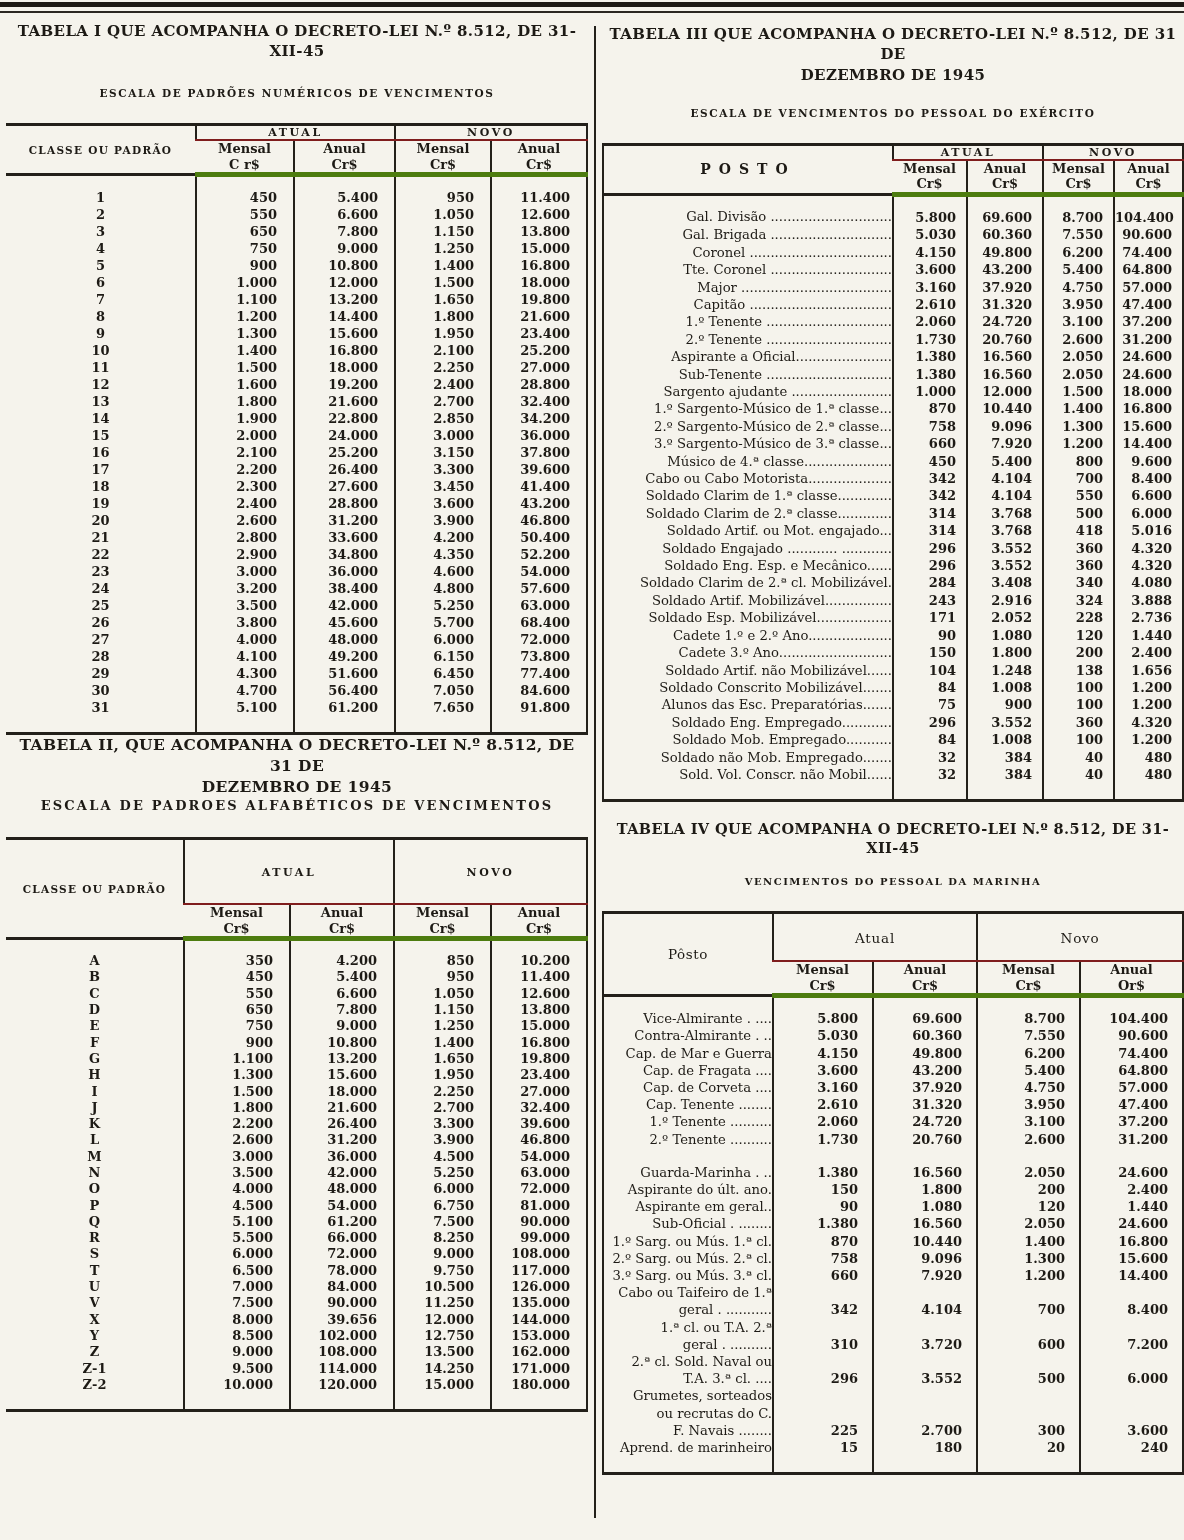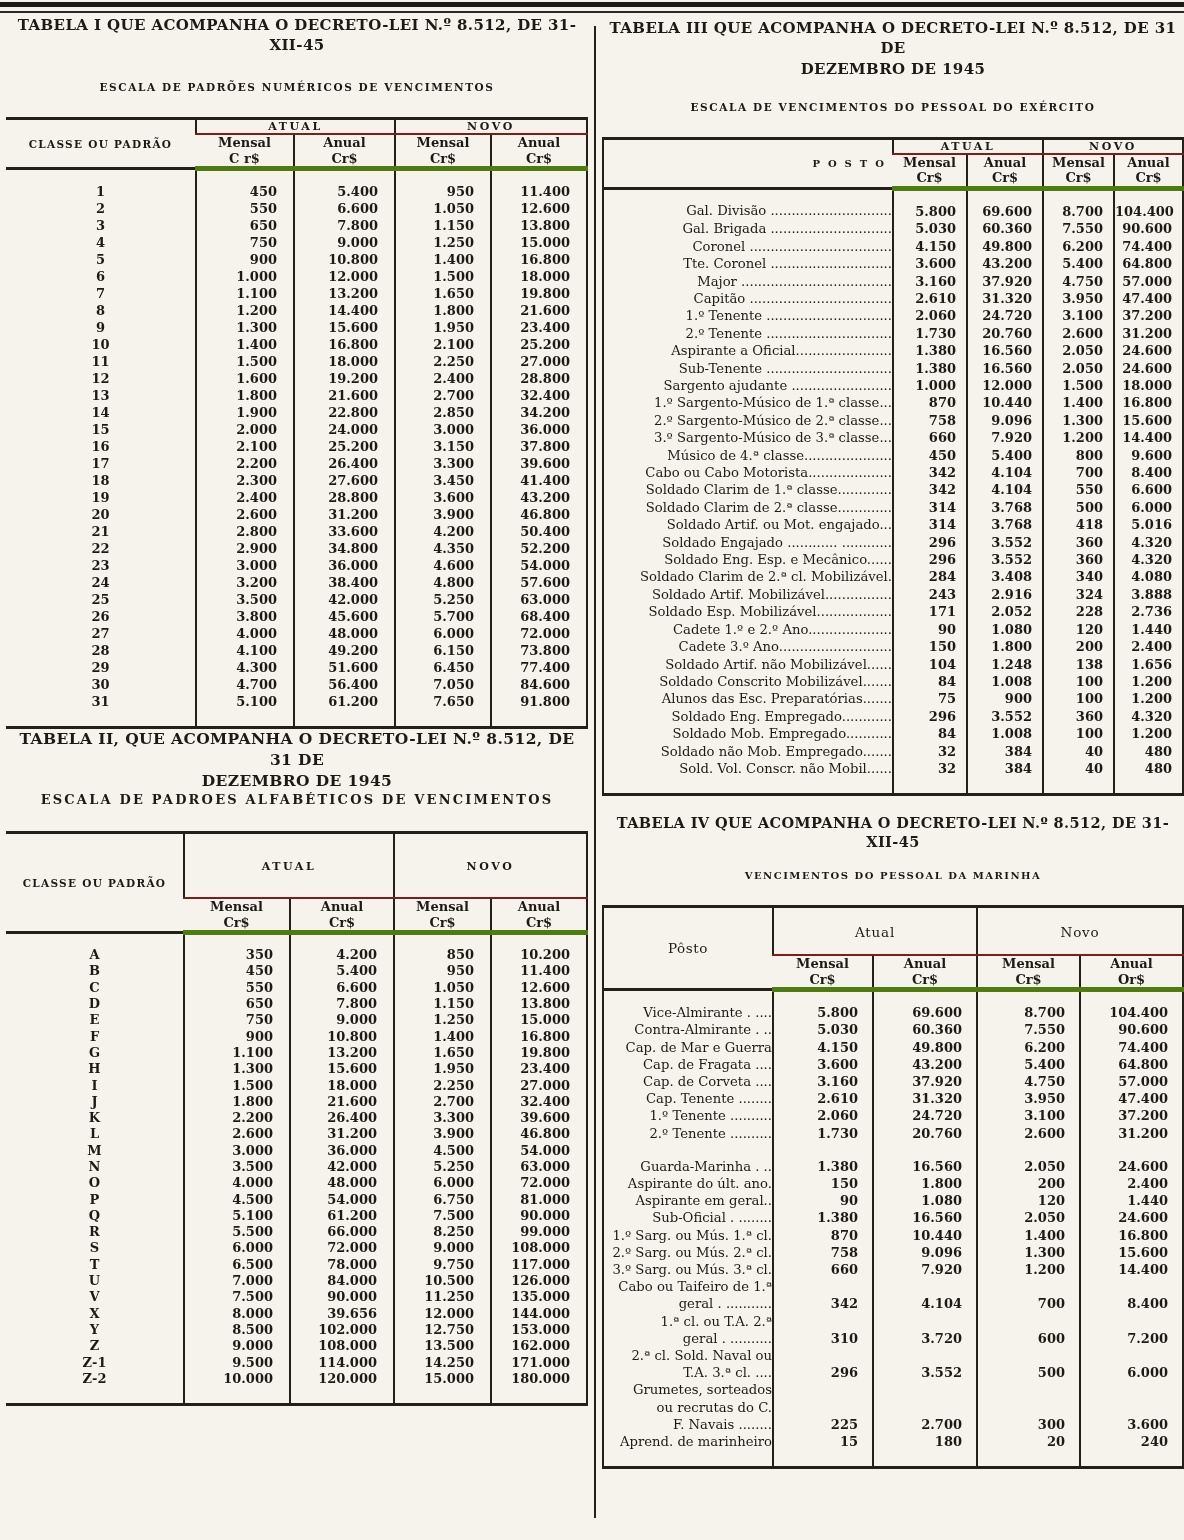--- a/index.html
+++ b/index.html
@@ -5,21 +5,21 @@
   html,body{margin:0;padding:0;background:#e8e6df;}
   .page{
     position:relative;width:1184px;height:1540px;margin:0 auto;
     background:#f5f3ec;color:#1d1a15;overflow:hidden;
     font-family:"DejaVu Serif","Liberation Serif",serif;
   }
   .top-rule-1{position:absolute;top:2px;left:0;width:100%;height:5px;background:#1d1a15;}
   .top-rule-2{position:absolute;top:11px;left:0;width:100%;height:2px;background:#2b2822;}
   .divider{position:absolute;left:594px;top:26px;width:2px;height:1492px;background:#23201a;}
 
-  .cols{position:absolute;top:10px;left:0;width:1184px;display:flex;}
+  .cols{position:absolute;top:16px;left:0;width:1184px;display:flex;}
   .col{box-sizing:border-box;}
   .col.left{width:592px;padding:0 4px 0 6px;}
   .col.right{width:592px;padding:0 0 11px 10px;}
 
   .title{font-weight:700;text-align:center;white-space:pre-line;letter-spacing:.4px;}
   .t1-title{font-size:15px;line-height:1.3;margin-top:6px;}
   .t2-title{font-size:15.5px;line-height:1.35;}
   .t3-title{font-size:15px;line-height:1.35;margin-top:8px;}
   .t4-title{font-size:14.5px;line-height:1.3;margin-top:18px;}
   .subtitle{font-weight:700;text-align:center;white-space:pre-line;}
@@ -41,21 +41,21 @@
   table.t{border-right:2px solid #23201a;}
 
   th.grp{font-size:11px;font-weight:700;letter-spacing:2.6px;
          border-bottom:2px solid #7f1d1d;padding:18px 0 16px;}
   table.t2x th.grp{padding:26px 0 24px;}
   table.t4x th.grp{font-size:13.5px;font-weight:400;letter-spacing:.8px;padding:16px 0 14px;}
   th.sub{font-size:13px;font-weight:700;line-height:1.2;white-space:pre-line;
          padding:12px 0 14px;border-bottom:5px solid #4d7c0f;}
   th.lblh{font-size:10.5px;font-weight:700;letter-spacing:1.3px;vertical-align:middle;
           border-bottom:3px solid #23201a;}
-  table.t3x th.lblh{font-size:10px;letter-spacing:8px;text-align:right;}
+  table.t3x th.lblh{font-size:14px;letter-spacing:8px;}
   table.t4x th.lblh{font-size:13.5px;font-weight:400;letter-spacing:.6px;}
 
   tbody td{font-size:13px;overflow:hidden;}
   tbody td.lbl{text-align:center;font-weight:700;white-space:pre;}
   tbody td.num{text-align:right;font-weight:700;padding-right:16px;}
   tbody tr:first-child td{padding-top:12px;}
   tbody tr:last-child td{padding-bottom:16px;}
 
   .t1x tbody td{line-height:17px;}
   .t2x tbody td{line-height:16.3px;}

